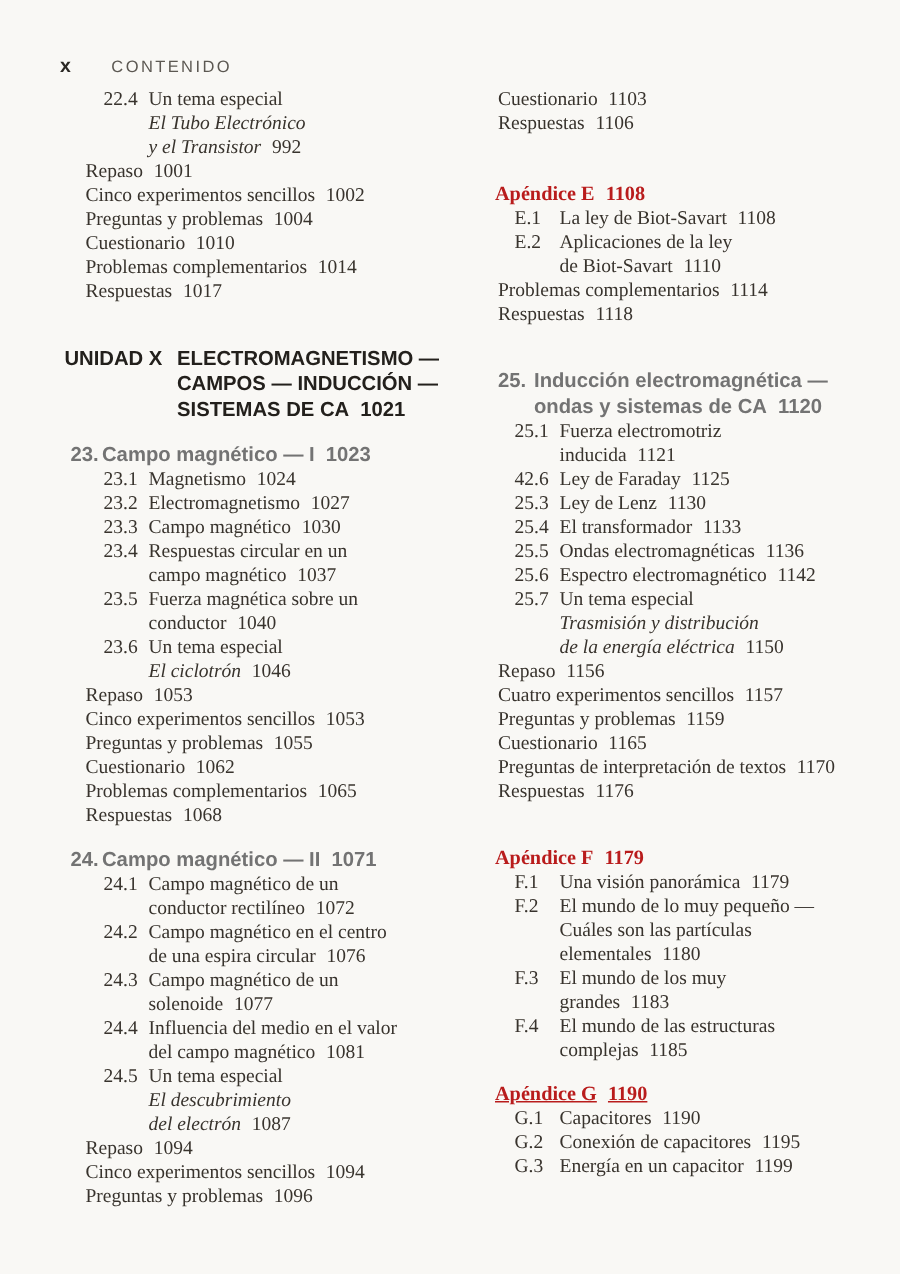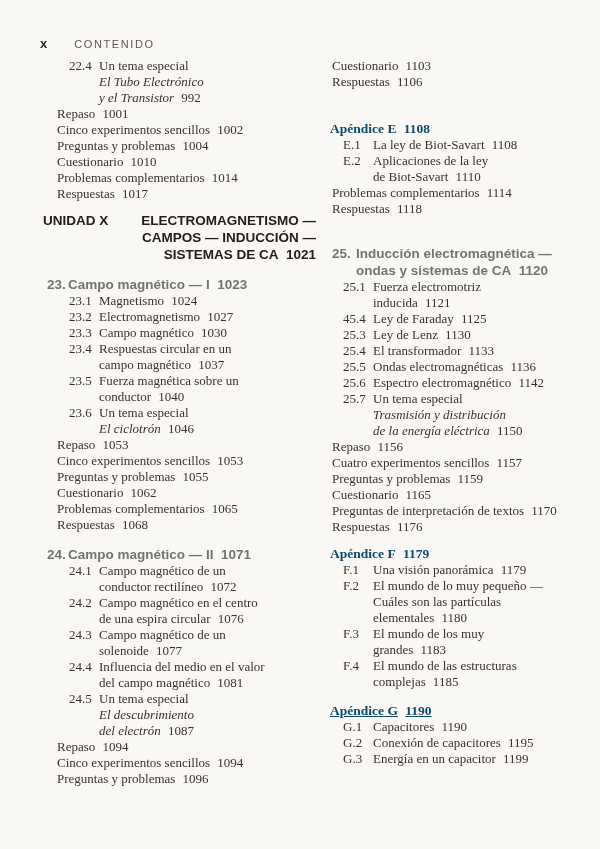--- a/index.html
+++ b/index.html
@@ -68,21 +68,21 @@
     font-family: "Liberation Sans", "DejaVu Sans", sans-serif;
     font-weight: bold; color: #737373;
     padding-left: 25px;
   }
   .chapter .line { font-size: 13.5px; line-height: 17px; }
   .chapter .label { position: absolute; left: 4px; top: 0; font-size: 13.5px; line-height: 17px; }
   .col-right .chapter { padding-left: 26px; }
   .col-right .chapter .label { left: 2px; }
 
   
-  .appendix { font-weight: bold; color: #0c4a6e; }
+  .appendix { font-weight: bold; color: #b91c1c; }
   .appendix .line { font-size: 13.5px; line-height: 17px; }
 </style>
 </head>
 <body>
 
 <div class="page">
   <div class="running-head">
     <span class="folio">x</span>
     <span class="head-title">CONTENIDO</span>
   </div>
@@ -95,21 +95,21 @@
           <div class="line italic"><span class="t">y el Transistor</span><span class="pg">992</span></div>
         </div>
         <div class="block flush">
           <div class="line"><span class="t">Repaso</span><span class="pg">1001</span></div>
           <div class="line"><span class="t">Cinco experimentos sencillos</span><span class="pg">1002</span></div>
           <div class="line"><span class="t">Preguntas y problemas</span><span class="pg">1004</span></div>
           <div class="line"><span class="t">Cuestionario</span><span class="pg">1010</span></div>
           <div class="line"><span class="t">Problemas complementarios</span><span class="pg">1014</span></div>
           <div class="line"><span class="t">Respuestas</span><span class="pg">1017</span></div>
         </div>
-        <div class="block unit" style="margin-top: 10px; text-align: right;">
+        <div class="block unit" style="margin-top: 28px;">
           <span class="label">UNIDAD X</span>
           <div class="line"><span class="t">ELECTROMAGNETISMO —</span></div>
           <div class="line"><span class="t">CAMPOS — INDUCCIÓN —</span></div>
           <div class="line"><span class="t">SISTEMAS DE CA</span><span class="pg">1021</span></div>
         </div>
         <div class="block chapter" style="margin-top: 13px;">
           <span class="label">23.</span>
           <div class="line"><span class="t">Campo magnético — I</span><span class="pg">1023</span></div>
         </div>
         <div class="block entry">
@@ -208,21 +208,21 @@
           <span class="label">25.</span>
           <div class="line"><span class="t">Inducción electromagnética —</span></div>
           <div class="line"><span class="t">ondas y sistemas de CA</span><span class="pg">1120</span></div>
         </div>
         <div class="block entry">
           <span class="label">25.1</span>
           <div class="line"><span class="t">Fuerza electromotriz</span></div>
           <div class="line"><span class="t">inducida</span><span class="pg">1121</span></div>
         </div>
         <div class="block entry">
-          <span class="label">45.4</span>
+          <span class="label">42.6</span>
           <div class="line"><span class="t">Ley de Faraday</span><span class="pg">1125</span></div>
         </div>
         <div class="block entry">
           <span class="label">25.3</span>
           <div class="line"><span class="t">Ley de Lenz</span><span class="pg">1130</span></div>
         </div>
         <div class="block entry">
           <span class="label">25.4</span>
           <div class="line"><span class="t">El transformador</span><span class="pg">1133</span></div>
         </div>
@@ -241,21 +241,21 @@
           <div class="line italic"><span class="t">de la energía eléctrica</span><span class="pg">1150</span></div>
         </div>
         <div class="block flush">
           <div class="line"><span class="t">Repaso</span><span class="pg">1156</span></div>
           <div class="line"><span class="t">Cuatro experimentos sencillos</span><span class="pg">1157</span></div>
           <div class="line"><span class="t">Preguntas y problemas</span><span class="pg">1159</span></div>
           <div class="line"><span class="t">Cuestionario</span><span class="pg">1165</span></div>
           <div class="line"><span class="t">Preguntas de interpretación de textos</span><span class="pg">1170</span></div>
           <div class="line"><span class="t">Respuestas</span><span class="pg">1176</span></div>
         </div>
-        <div class="block appendix" style="margin-top: 10px;">
+        <div class="block appendix" style="margin-top: 28px;">
           <div class="line"><span class="t">Apéndice F</span><span class="pg">1179</span></div>
         </div>
         <div class="block entry">
           <span class="label">F.1</span>
           <div class="line"><span class="t">Una visión panorámica</span><span class="pg">1179</span></div>
         </div>
         <div class="block entry">
           <span class="label">F.2</span>
           <div class="line"><span class="t">El mundo de lo muy pequeño —</span></div>
           <div class="line"><span class="t">Cuáles son las partículas</span></div>

